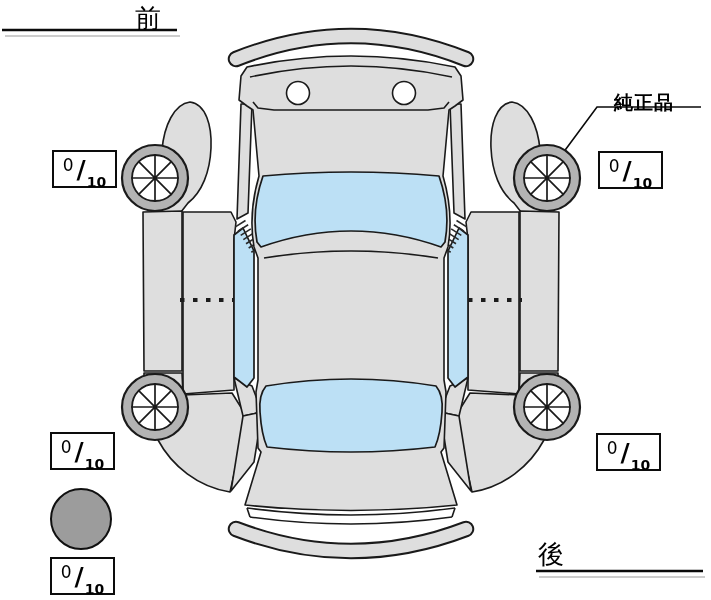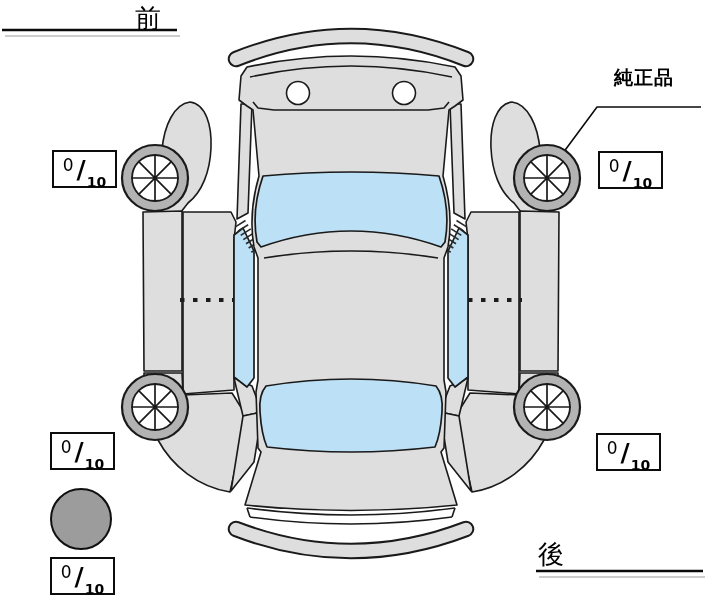--- a/index.html
+++ b/index.html
@@ -40,21 +40,21 @@
   .spare-circle{
     position:absolute;left:50px;top:488px;width:58px;height:58px;
     border:2.6px solid #101010;border-radius:50%;
     background:var(--spare-tire);
   }
 
   
   .jp{position:absolute;color:#000;white-space:nowrap;}
   .label-front{left:135px;top:1px;font-size:26px;}
   .label-rear{left:538px;top:537px;font-size:26px;}
-  .label-genuine{left:614px;top:65px;font-size:19px;font-weight:bold;letter-spacing:1px;}
+  .label-genuine{left:614px;top:90px;font-size:19px;font-weight:bold;letter-spacing:1px;}
 </style>
 </head>
 <body>
 
 <div class="stage">
 
   <svg width="711" height="600" viewBox="0 0 711 600">
     <defs>
       <g id="wheel-proto">
         <circle class="tire" cx="0" cy="0" r="33"></circle>

